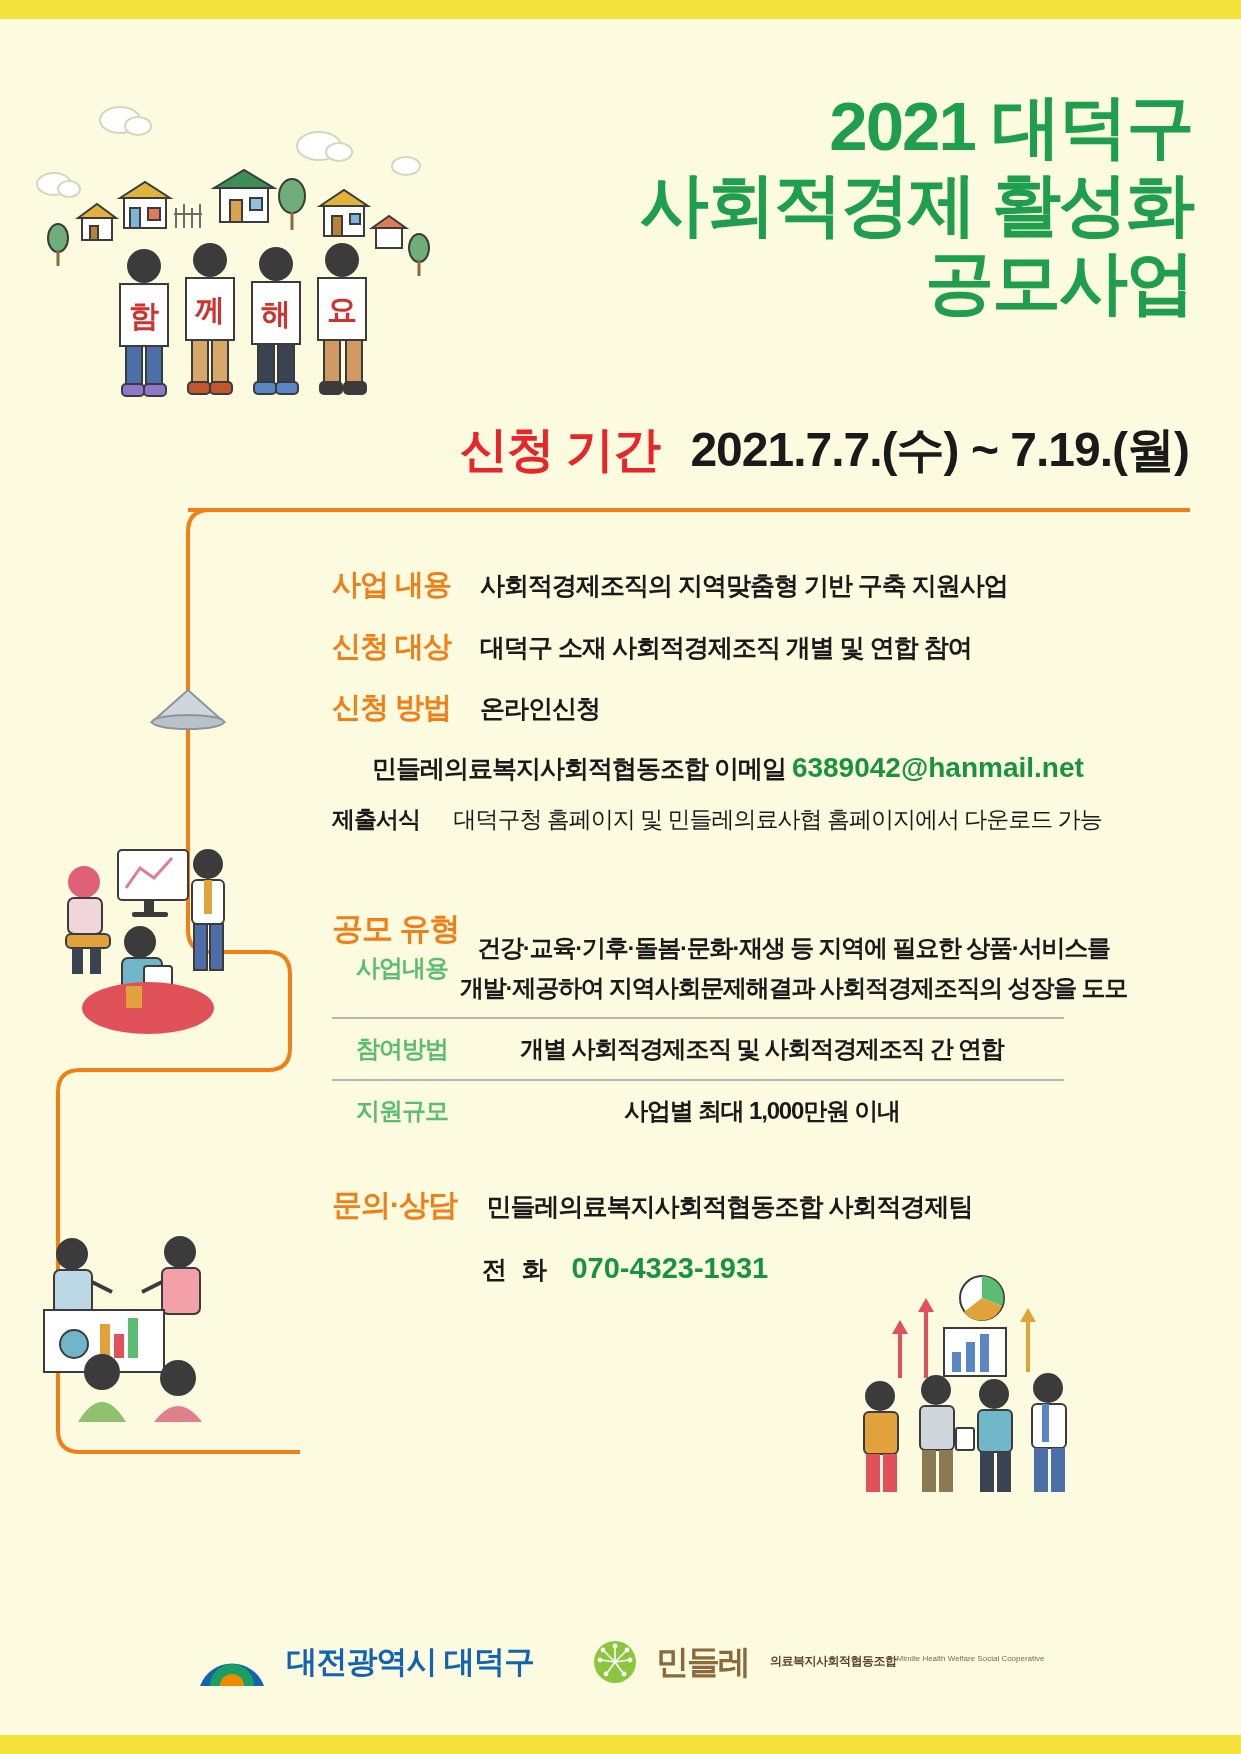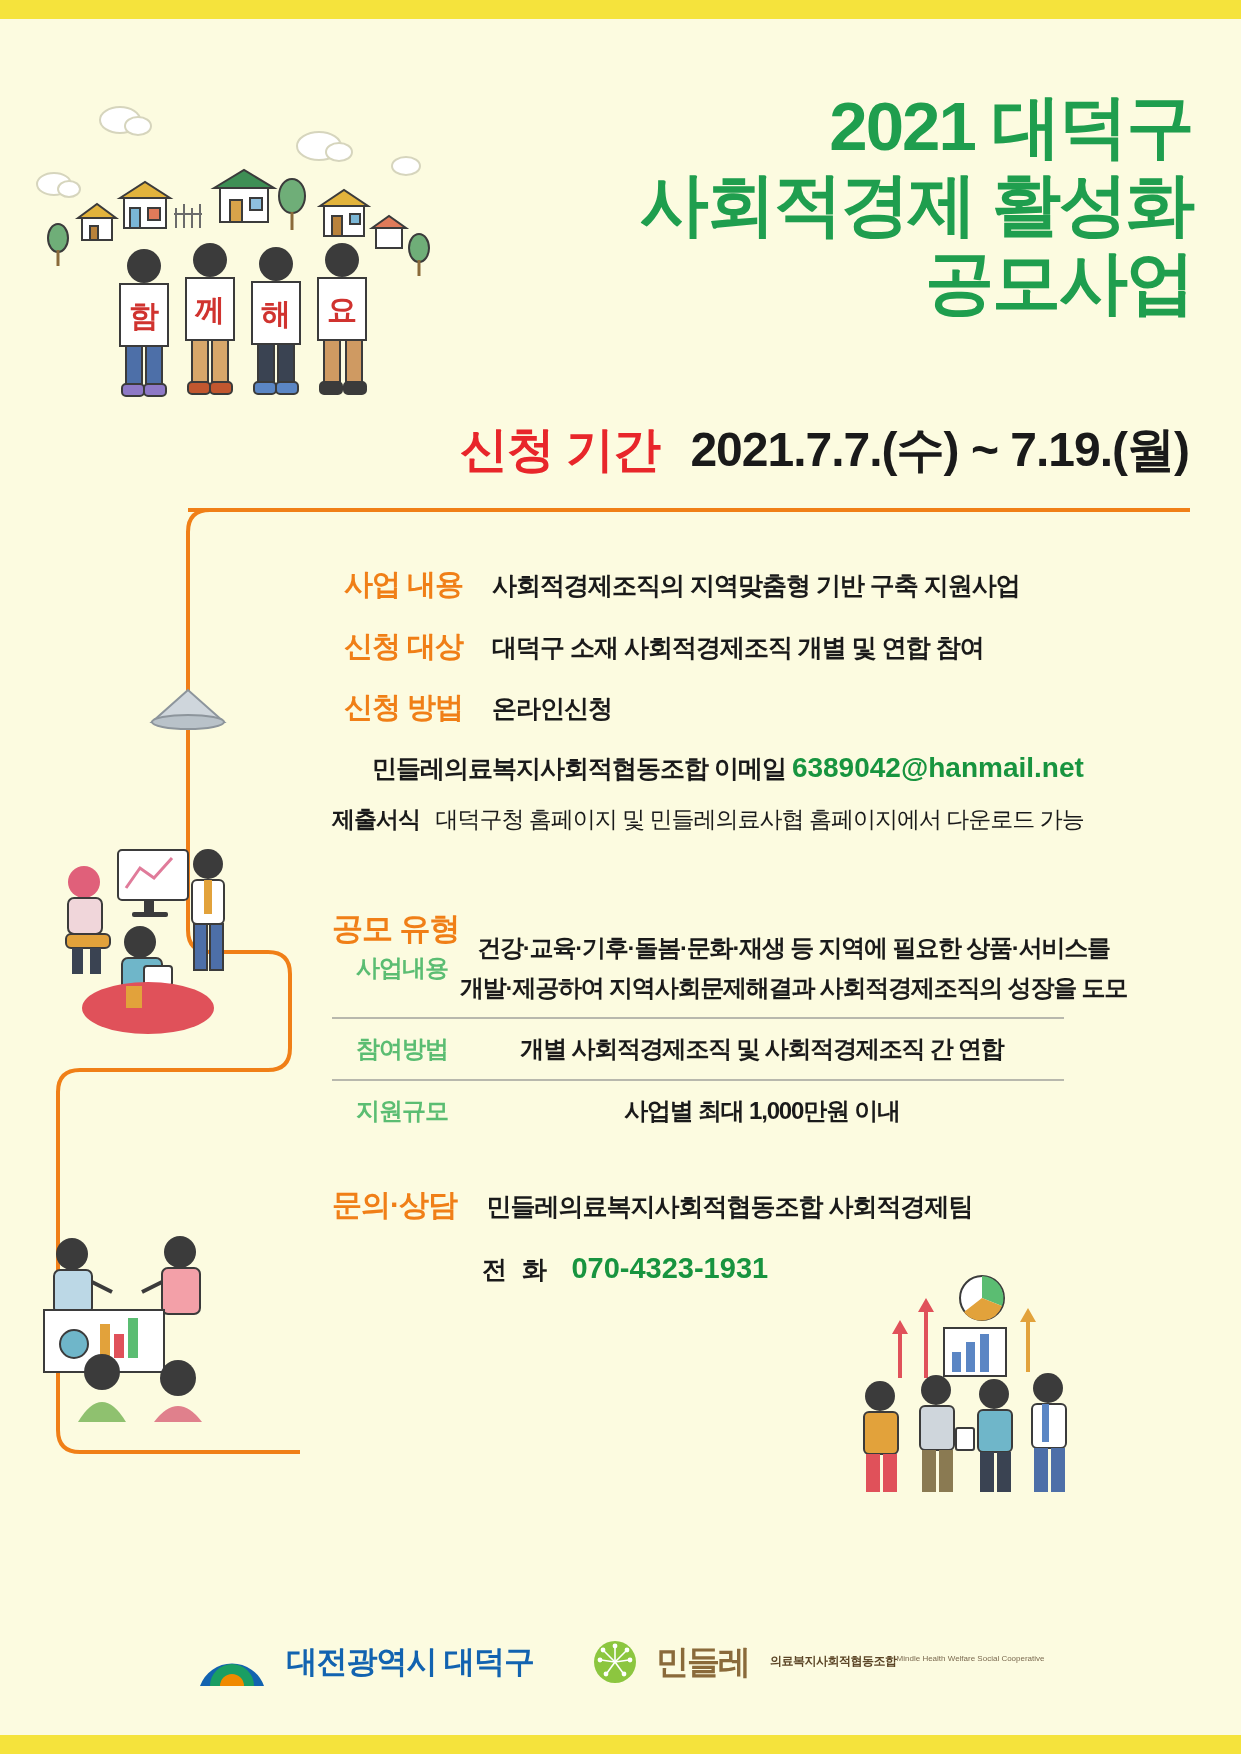--- a/index.html
+++ b/index.html
@@ -31,40 +31,40 @@
   }
   .period{
     position:absolute;right:52px;top:418px;white-space:nowrap;
     font-size:48px;font-weight:bold;letter-spacing:-1px;
   }
   .period .lab{color:#e8262a;margin-right:18px;}
   .period .val{color:#1a1a1a;}
 
   
   .content{position:absolute;left:0;top:530px;width:1241px;}
-  .row{display:flex;align-items:baseline;margin:0 0 10px 12px;}
+  .row{display:flex;align-items:baseline;margin:0 0 10px 0;}
   .row .label{
     color:#f07f17;font-weight:bold;font-size:29px;letter-spacing:-1px;
     width:148px;text-align:left;flex:0 0 148px;
   }
   .row .value{color:#1a1a1a;font-size:25px;letter-spacing:-1px;font-weight:bold;}
   .r1{position:absolute;left:332px;top:35px;}
   .r2{position:absolute;left:332px;top:97px;}
   .r3{position:absolute;left:332px;top:158px;}
 
   .email-line{
     position:absolute;left:332px;top:222px;font-size:25px;font-weight:bold;
     color:#1a1a1a;letter-spacing:-1px;white-space:nowrap;margin-left:40px;
   }
   .email-line .mail{color:#18943f;font-size:28px;letter-spacing:0;}
   .form-line{
     position:absolute;left:332px;top:274px;font-size:23px;color:#1a1a1a;
     letter-spacing:-1px;white-space:nowrap;
   }
-  .form-line .strong{font-weight:bold;margin-right:10px;}
+  .form-line .strong{font-weight:bold;margin-right:28px;}
 
   .section-head{
     position:absolute;left:332px;top:330px;color:#f07f17;font-weight:bold;
     font-size:31px;letter-spacing:-1px;margin-top:48px;
   }
 
   
   .table{position:absolute;left:332px;top:388px;width:732px;}
   .trow{display:flex;align-items:center;padding:10px 0;}
   .trow .tlabel{

